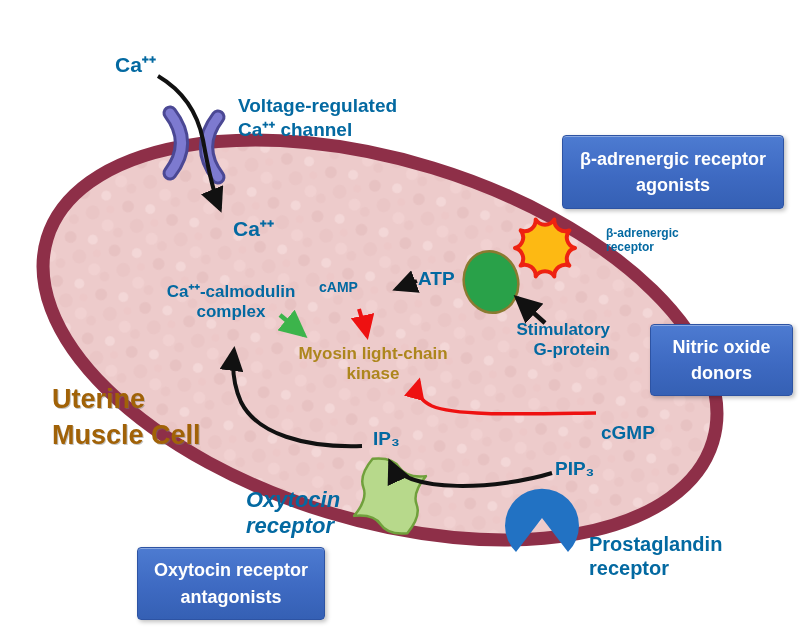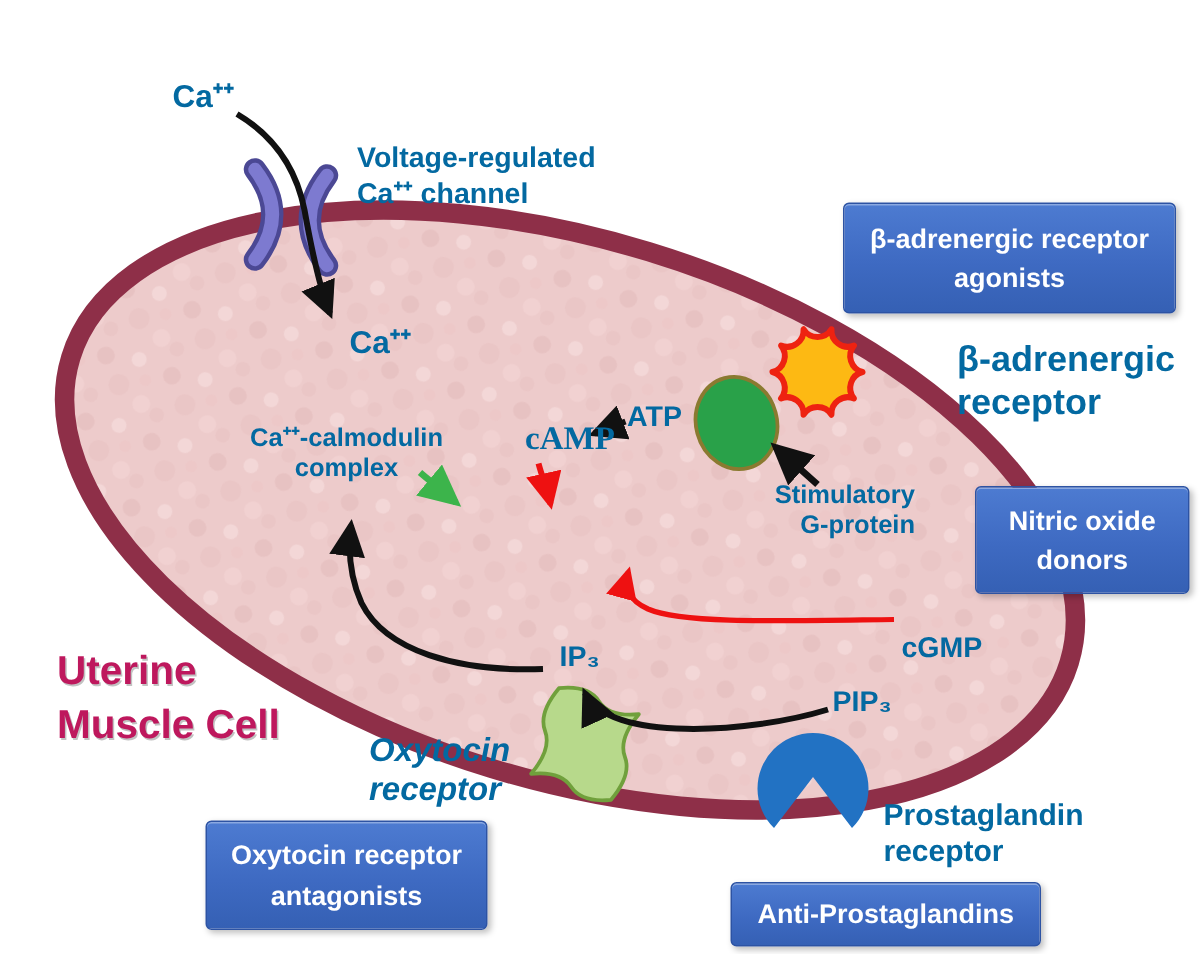--- a/index.html
+++ b/index.html
@@ -20,32 +20,32 @@
   }
   .bluebox span{
     color:#fff;font-weight:700;white-space:pre-line;text-align:center;
     line-height:1.45;font-size:18px;
   }
   
   .l-ca-out{left:115px;top:52px;font-size:21px;}
   .l-voltage{left:238px;top:94px;width:210px;font-size:19px;line-height:1.25;}
   .l-ca-in{left:233px;top:216px;font-size:21px;}
   .l-calmod{left:155px;top:282px;width:152px;font-size:17px;text-align:center;}
-  .l-camp{left:350px;top:279px;font-size:22px;font-family:Liberation Serif, serif;}
+  .l-camp{left:319px;top:279px;font-size:14px;}
   .l-atp{left:418px;top:268px;font-size:19px;}
   .l-mlck{left:288px;top:344px;width:170px;font-size:17px;text-align:center;color:#ad861d;}
   .l-stimg{left:490px;top:320px;width:120px;font-size:17px;text-align:right;}
-  .l-betar{left:606px;top:226px;width:160px;font-size:24px;margin-left:32px;}
+  .l-betar{left:606px;top:226px;width:160px;font-size:12px;}
   .l-cgmp{left:601px;top:422px;font-size:19px;}
   .l-ip3{left:373px;top:428px;font-size:19px;}
   .l-pip3{left:555px;top:458px;font-size:19px;}
   .l-oxyr{left:246px;top:487px;width:106px;font-size:22px;text-align:left;font-style:italic;}
   .l-prostr{left:589px;top:532px;width:170px;font-size:20px;}
-  .l-cell{left:38px;top:381px;width:180px;font-size:27px;line-height:1.35;
-          color:#be185d;text-shadow:1px 1px 0 rgba(120,120,120,.45);margin-top:48px;}
+  .l-cell{left:52px;top:381px;width:180px;font-size:27px;line-height:1.35;
+          color:#a16207;text-shadow:1px 1px 0 rgba(120,120,120,.45);}
   
   .b-calc{left:221px;top:7px;width:254px;height:73px;}
   .b-beta{left:562px;top:135px;width:220px;height:72px;}
   .b-nitric{left:650px;top:324px;width:141px;height:70px;}
   .b-oxy{left:137px;top:547px;width:186px;height:71px;}
   .b-anti{left:487px;top:588px;width:205px;height:41px;}
 </style>
 </head>
 <body>
 
@@ -128,32 +128,31 @@
 agonists</span>
   </div>
   <div class="bluebox b-nitric">
     <span>Nitric oxide
 donors</span>
   </div>
   <div class="bluebox b-oxy">
     <span>Oxytocin receptor
 antagonists</span>
   </div>
-  <div class="bluebox b-anti">
-    <span>Anti-Prostaglandins</span>
-  </div>
 
   <div class="lbl l-ca-out">Ca⁺⁺</div>
   <div class="lbl l-voltage">Voltage-regulated
 Ca⁺⁺ channel</div>
   <div class="lbl l-ca-in">Ca⁺⁺</div>
   <div class="lbl l-calmod">Ca⁺⁺-calmodulin
 complex</div>
   <div class="lbl l-camp">cAMP</div>
   <div class="lbl l-atp">ATP</div>
+  <div class="lbl l-mlck">Myosin light-chain
+kinase</div>
   <div class="lbl l-stimg">Stimulatory
 G-protein</div>
   <div class="lbl l-betar">β-adrenergic
 receptor</div>
   <div class="lbl l-cgmp">cGMP</div>
   <div class="lbl l-ip3">IP₃</div>
   <div class="lbl l-pip3">PIP₃</div>
   <div class="lbl l-oxyr">Oxytocin
 receptor</div>
   <div class="lbl l-prostr">Prostaglandin

